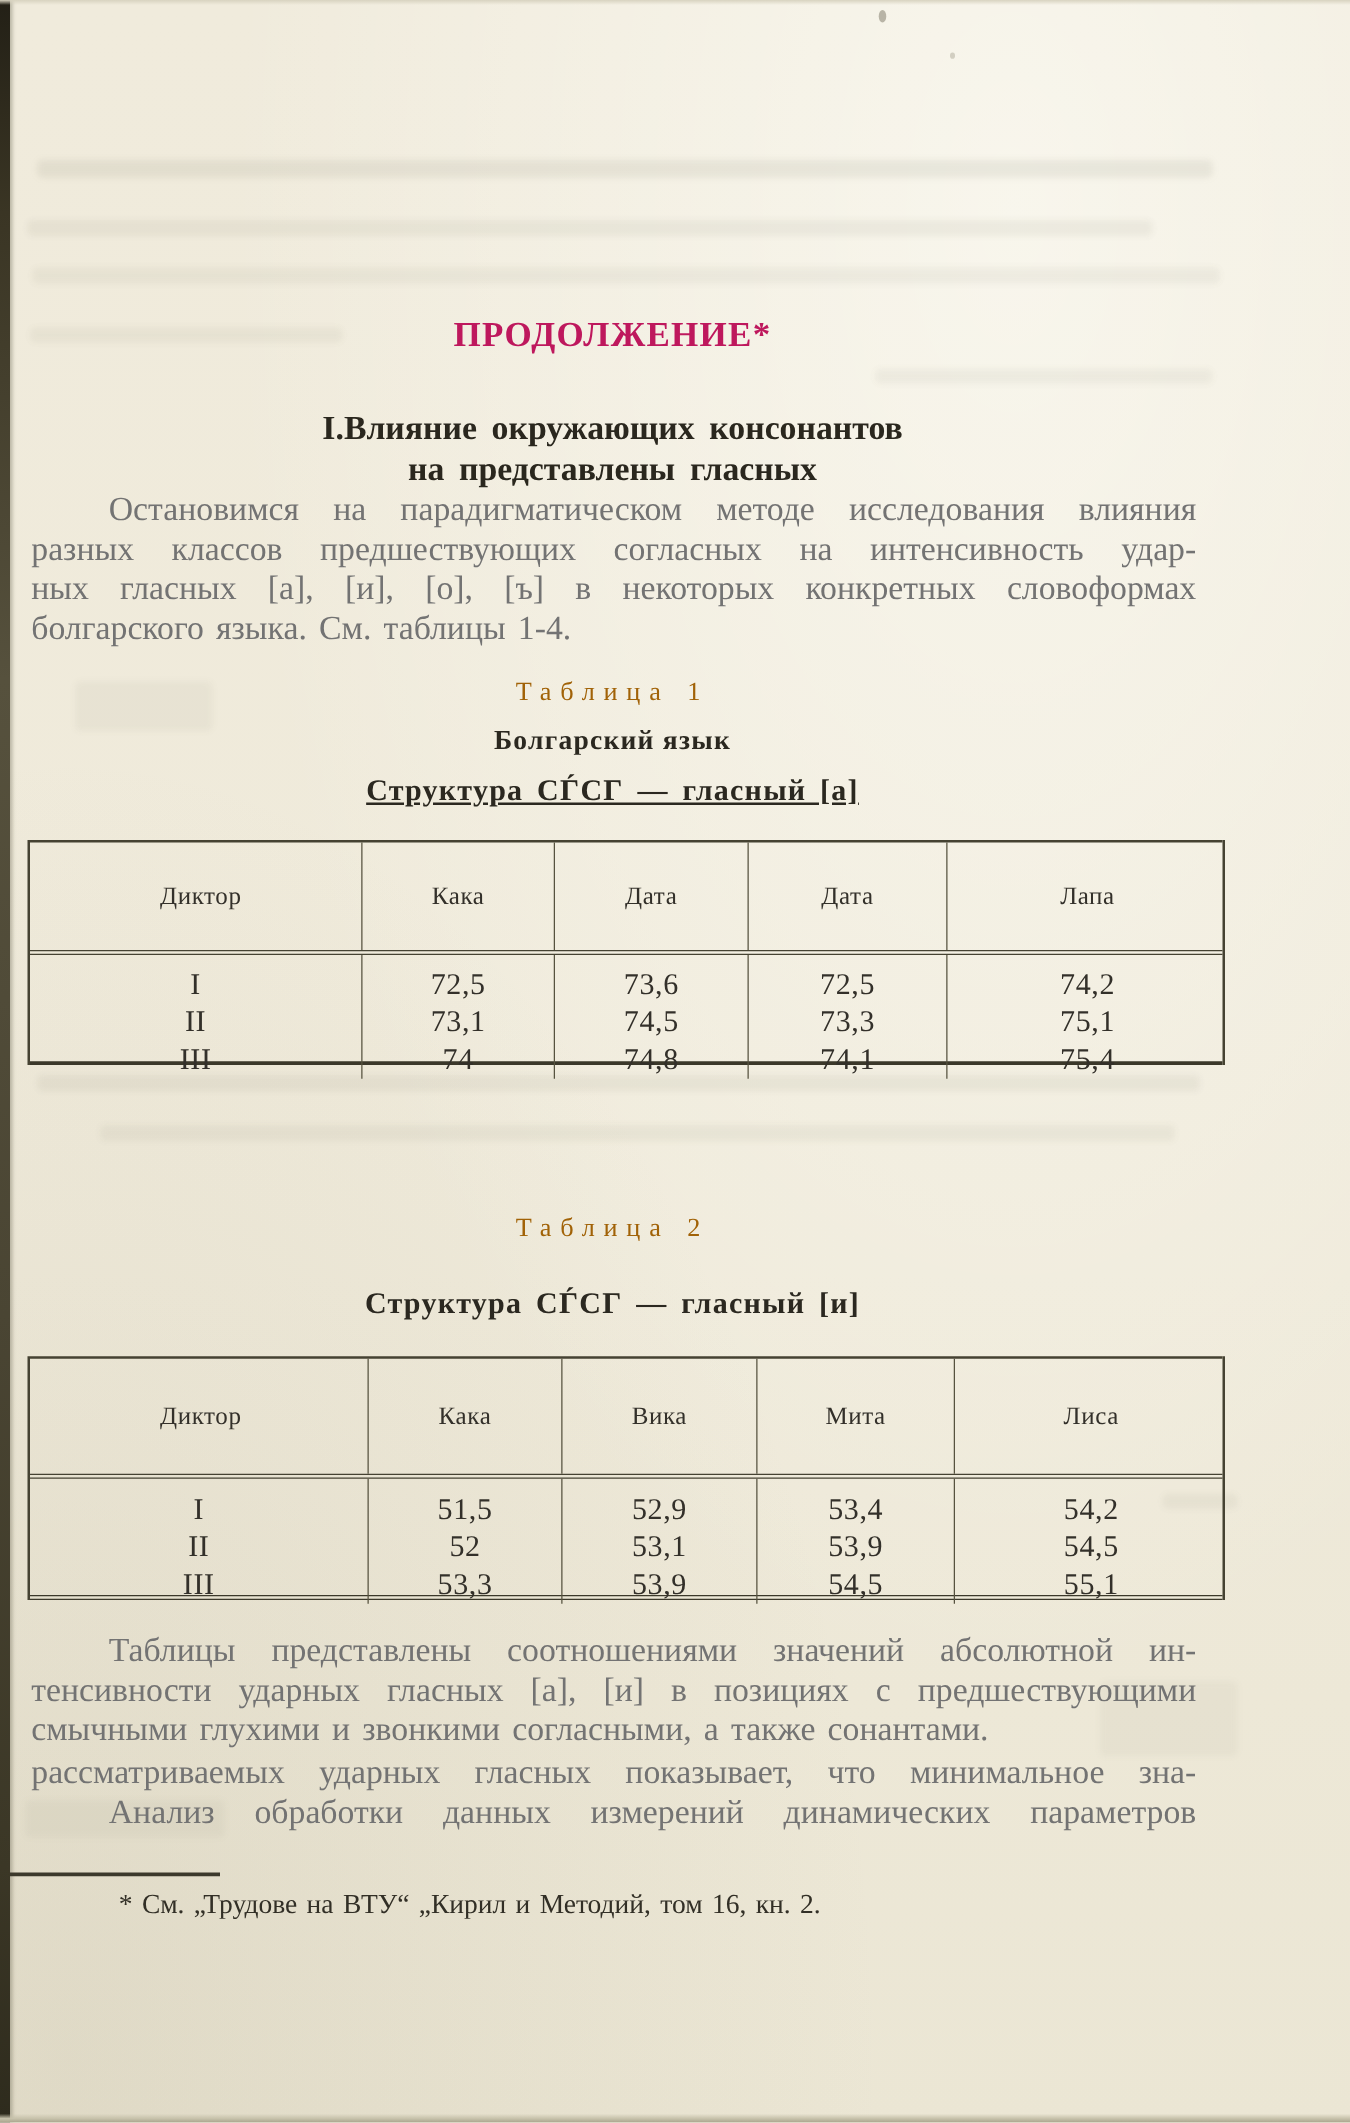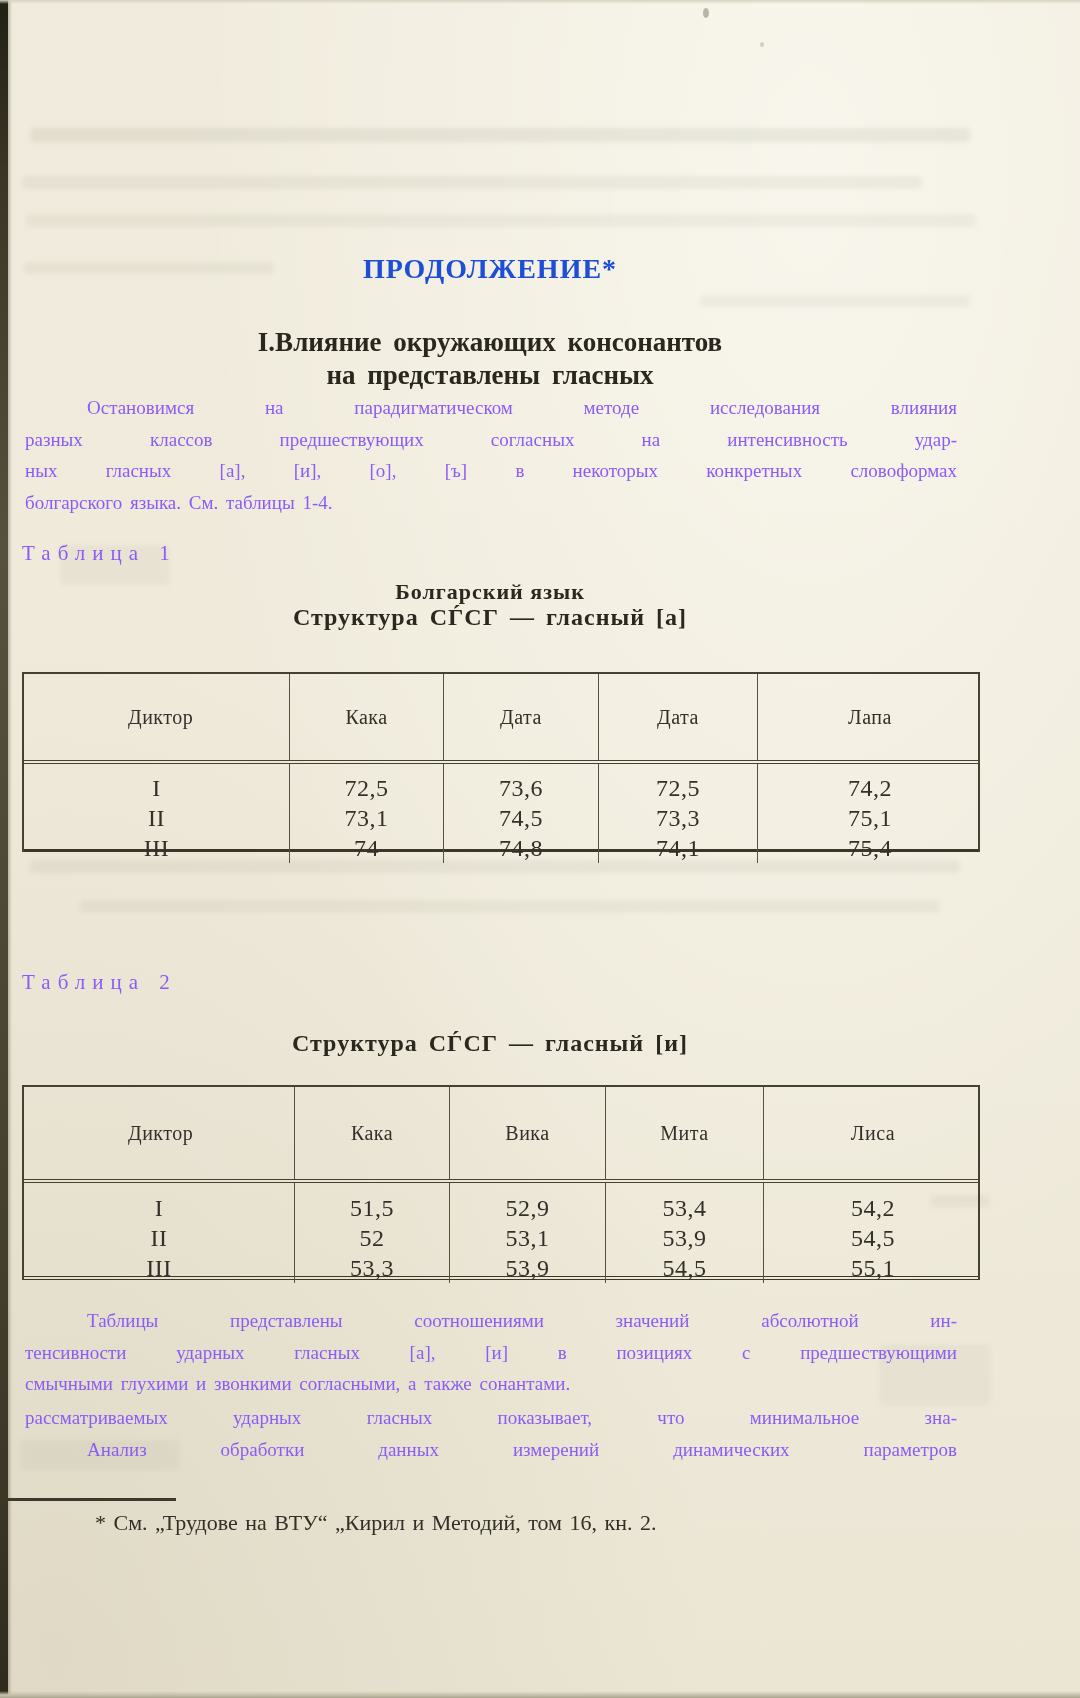--- a/index.html
+++ b/index.html
@@ -21,32 +21,32 @@
     background:linear-gradient(180deg,#232016 0%,#3a3524 10%,#56513d 32%,#4a4533 62%,#3b3726 88%,#2e2b1d 100%);
     box-shadow:2px 0 3px rgba(90,85,65,.35);}
   .edge-bottom{position:absolute;left:0;bottom:0;width:1080px;height:7px;
     background:linear-gradient(180deg,rgba(185,180,158,0) 0%,#c7c2ab 55%,#a9a48d 100%);}
   .edge-top{position:absolute;left:0;top:0;width:1080px;height:4px;
     background:linear-gradient(180deg,#d8d3c0, rgba(216,211,192,0));}
   .ghost{position:absolute;filter:blur(2.5px);background:rgba(112,106,84,.10);border-radius:4px;}
   .speck{position:absolute;background:rgba(92,86,64,.4);border-radius:50%;}
 
   .title{position:absolute;left:22px;width:936px;top:253px;text-align:center;
-    font-size:28px;font-weight:bold;letter-spacing:1px;color:#1d4ed8;}
+    font-size:28px;font-weight:bold;letter-spacing:1px;color:#be185d;}
   .heading{position:absolute;left:22px;width:936px;top:310px;text-align:center;
     font-size:27px;font-weight:bold;line-height:33px;word-spacing:5px;color:#2a271e;margin-top:16px;}
 
-  .para{position:absolute;left:25px;width:932px;font-size:19px;line-height:31.5px;
-    word-spacing:3px;color:#8b5cf6;}
+  .para{position:absolute;left:25px;width:932px;font-size:27px;line-height:31.5px;
+    word-spacing:3px;color:#737373;}
   .jline{text-align:justify;text-align-last:justify;white-space:normal;}
   .nline{text-align:left;}
   .indent{padding-left:62px;}
 
-  .tcaption{position:absolute;left:22px;width:936px;
-    font-size:21px;letter-spacing:7px;word-spacing:2px;color:#8b5cf6;}
+  .tcaption{position:absolute;left:22px;width:936px;text-align:center;
+    font-size:21px;letter-spacing:7px;word-spacing:2px;color:#a16207;}
   .tsub{position:absolute;left:22px;width:936px;text-align:center;
     font-size:22px;font-weight:bold;letter-spacing:1px;color:#2b2820;}
   .tstruct{position:absolute;left:22px;width:936px;text-align:center;
     font-size:24px;font-weight:bold;letter-spacing:1px;word-spacing:4px;color:#2b2820;}
 
   .ptable{position:absolute;left:22px;width:958px;box-sizing:border-box;
     border-left:2px solid #454232;border-right:2px solid #454232;color:#33302a;}
   .trow{display:grid;}
   .t1cols{grid-template-columns:266px 154px 155px 159px 224px;}
   .t2cols{grid-template-columns:271px 155px 156px 158px 218px;}
@@ -101,21 +101,21 @@
 
 <div class="para" style="top:392px;">
   <div class="jline indent">Остановимся на парадигматическом методе исследования влияния</div>
   <div class="jline">разных классов предшествующих согласных на интенсивность удар-</div>
   <div class="jline">ных гласных [а], [и], [о], [ъ] в некоторых конкретных словоформах</div>
   <div class="nline">болгарского языка. См. таблицы 1-4.</div>
 </div>
 
 <div class="tcaption" style="top:541px;">Таблица 1</div>
 <div class="tsub" style="top:579px;">Болгарский язык</div>
-<div class="tstruct" style="top:604px;">Структура СЃСГ — гласный [а]</div>
+<div class="tstruct" style="top:620px;text-decoration:underline;">Структура СЃСГ — гласный [а]</div>
 
 <div class="ptable t1" style="top:672px;">
   <div class="trow thead t1cols">
     <div class="cell hcell-first">Диктор</div>
     <div class="cell">Кака</div>
     <div class="cell">Дата</div>
     <div class="cell">Дата</div>
     <div class="cell">Лапа</div>
   </div>
   <div class="trow tbody1 t1cols">

